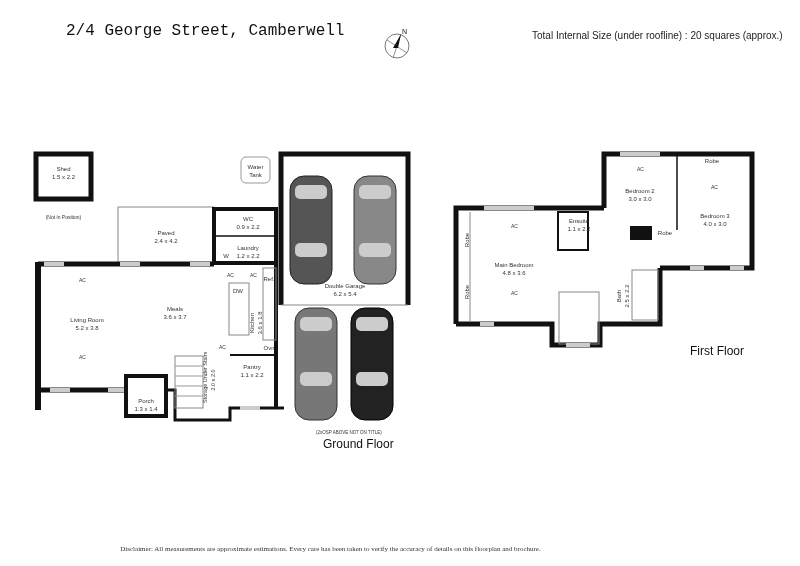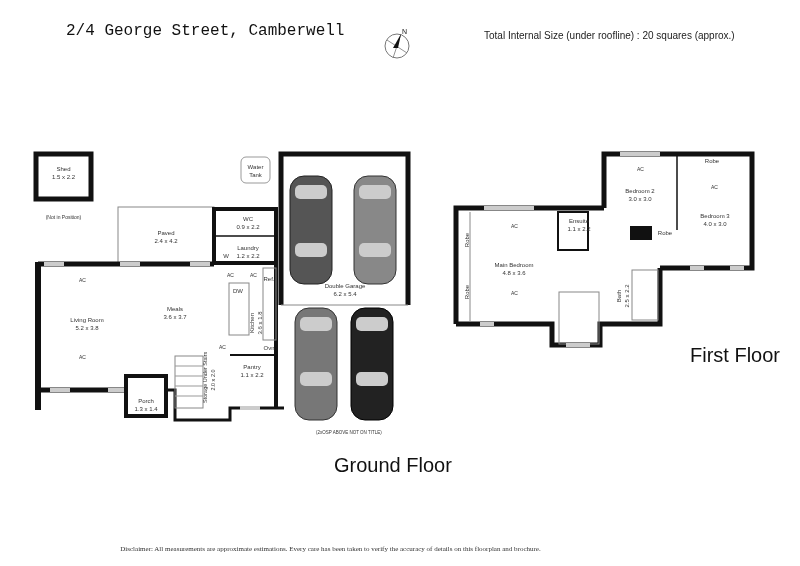--- a/index.html
+++ b/index.html
@@ -1,21 +1,21 @@
 <!DOCTYPE html>
 <html><head>
 <meta charset="utf-8">
 <style>
   html,body{margin:0;padding:0;background:#fff;}
   body{width:800px;height:566px;position:relative;overflow:hidden;font-family:"Liberation Sans",sans-serif;color:#222;}
   .abs{position:absolute;}
   .title{left:66px;top:22px;font-family:Liberation Mono, monospace;font-size:16px;color:#111;}
-  .size{left:484px;top:30px;font-size:10px;color:#222;}
+  .size{left:532px;top:30px;font-size:10px;color:#222;}
   .disclaimer{left:0;width:661px;top:545px;text-align:center;font-family:"Liberation Serif",serif;font-size:7px;color:#333;}
-  .floor-label{font-size:20px;color:#111;}
+  .floor-label{font-size:12px;color:#111;}
   .osp{font-size:4.5px;color:#333;}
   .rlabel{font-size:6px;text-align:center;line-height:8px;color:#333;white-space:nowrap;}
   .ac{font-size:5px;color:#333;}
   svg text{font-family:"Liberation Sans",sans-serif;}
 </style>
 </head>
 <body>
 
 <div class="abs title">2/4 George Street, Camberwell</div>
 <div class="abs size">Total Internal Size (under roofline) :  20 squares (approx.)</div>
@@ -165,21 +165,21 @@
 </div>
 <div class="abs rlabel" style="left:231px;top:287px;width:14px;">DW</div>
 <div class="abs rlabel" style="left:262px;top:275px;width:14px;">Ref.</div>
 <div class="abs rlabel" style="left:262px;top:344px;width:14px;">Ovn</div>
 <div class="abs ac" style="left:79px;top:277px;">AC</div>
 <div class="abs ac" style="left:79px;top:354px;">AC</div>
 <div class="abs ac" style="left:227px;top:272px;">AC</div>
 <div class="abs ac" style="left:250px;top:272px;">AC</div>
 <div class="abs ac" style="left:219px;top:344px;">AC</div>
 <div class="abs osp" style="left:316px;top:430px;">(2xOSP ABOVE NOT ON TITLE)</div>
-<div class="abs floor-label" style="left:334px;top:437px;margin-top:17px;">Ground Floor</div>
+<div class="abs floor-label" style="left:323px;top:437px;">Ground Floor</div>
 
 <div class="abs rlabel" style="left:610px;top:187px;width:60px;">
   <div>Bedroom 2</div>
   <div>3.0 x 3.0</div>
 </div>
 <div class="abs rlabel" style="left:685px;top:212px;width:60px;">
   <div>Bedroom 3</div>
   <div>4.0 x 3.0</div>
 </div>
 <div class="abs rlabel" style="left:564px;top:217px;width:30px;">

